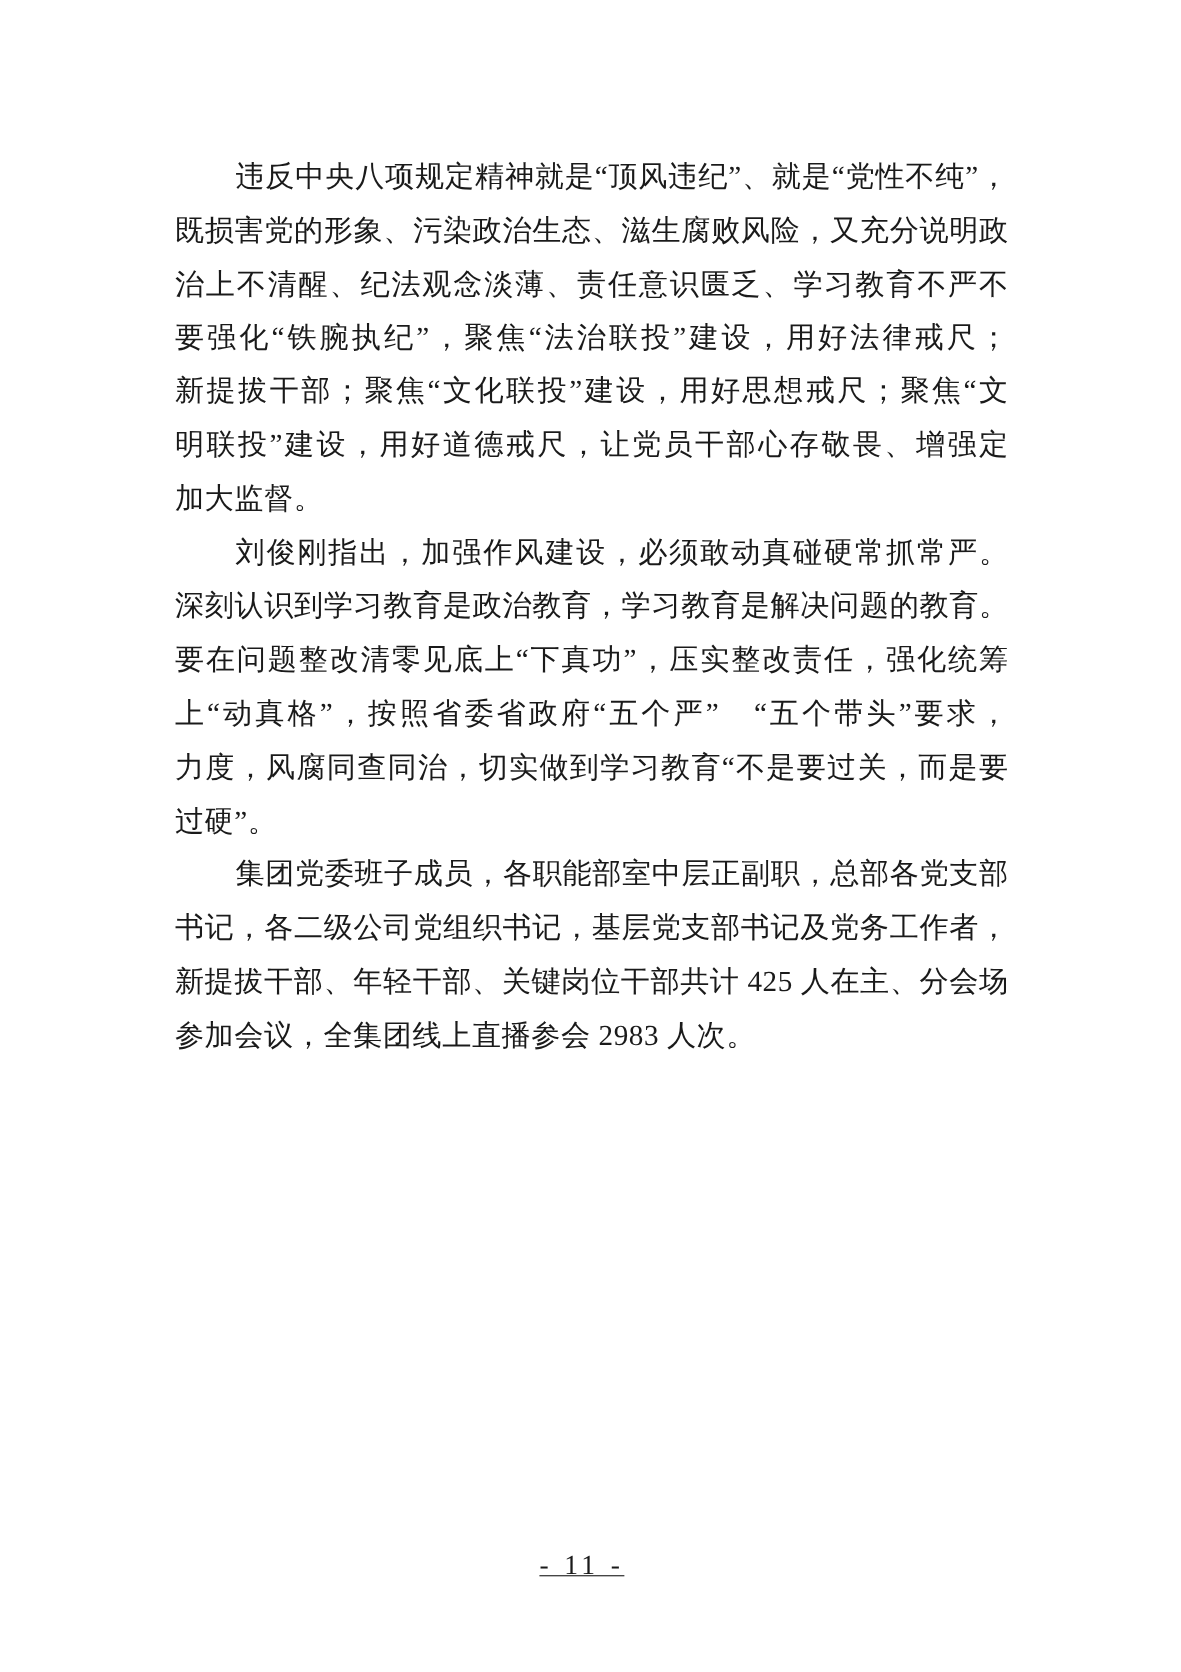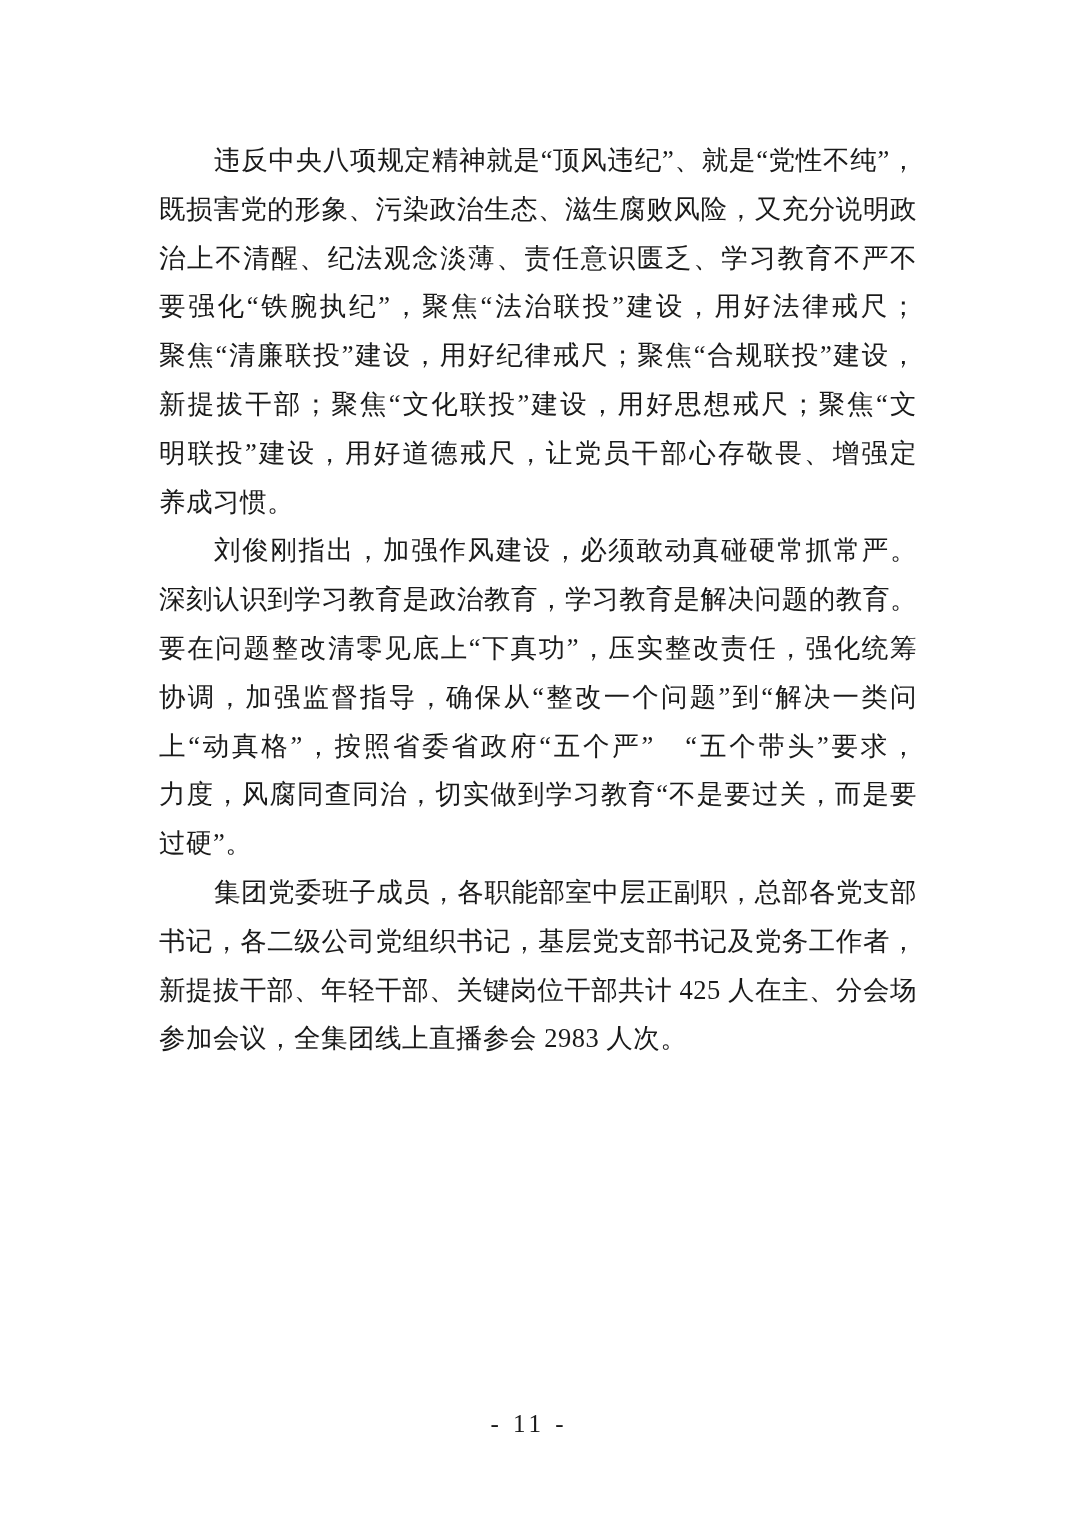--- a/index.html
+++ b/index.html
@@ -38,51 +38,50 @@
   }
   .line.indent {
     text-indent: 55px;
   }
   .page-footer {
     position: absolute;
     left: 0; right: 16px;
     top: 1404px;
     height: 40px;
     text-align: center;
+    text-decoration: underline;
   }
   .page-number {
     font-size: 25px;
     line-height: 40px;
     letter-spacing: 4px;
     color: #1a1a1a;
   }
 </style>
 </head>
 <body>
 
 <div class="page">
 
   <div class="text-block">
 
     <div class="para">
       <div class="line fill indent">违反中央八项规定精神就是“顶风违纪”、就是“党性不纯”，</div>
       <div class="line fill">既损害党的形象、污染政治生态、滋生腐败风险，又充分说明政</div>
       <div class="line fill">治上不清醒、纪法观念淡薄、责任意识匮乏、学习教育不严不实。</div>
       <div class="line fill">要强化“铁腕执纪”，聚焦“法治联投”建设，用好法律戒尺；</div>
-      <div class="line fill">聚焦“清廉联投”建设，用好纪律戒尺；聚焦“合规联投”建设，</div>
       <div class="line fill">新提拔干部；聚焦“文化联投”建设，用好思想戒尺；聚焦“文</div>
       <div class="line fill">明联投”建设，用好道德戒尺，让党员干部心存敬畏、增强定力、</div>
-      <div class="line">养成习惯。</div>
+      <div class="line">加大监督。</div>
     </div>
 
     <div class="para">
       <div class="line fill indent">刘俊刚指出，加强作风建设，必须敢动真碰硬常抓常严。</div>
       <div class="line fill">深刻认识到学习教育是政治教育，学习教育是解决问题的教育。</div>
       <div class="line fill">要在问题整改清零见底上“下真功”，压实整改责任，强化统筹</div>
-      <div class="line fill">协调，加强监督指导，确保从“整改一个问题”到“解决一类问</div>
       <div class="line fill">上“动真格”，按照省委省政府“五个严”　“五个带头”要求，</div>
       <div class="line fill">力度，风腐同查同治，切实做到学习教育“不是要过关，而是要</div>
       <div class="line">过硬”。</div>
     </div>
 
     <div class="para">
       <div class="line fill indent">集团党委班子成员，各职能部室中层正副职，总部各党支部</div>
       <div class="line fill">书记，各二级公司党组织书记，基层党支部书记及党务工作者，</div>
       <div class="line fill">新提拔干部、年轻干部、关键岗位干部共计 425 人在主、分会场</div>
       <div class="line">参加会议，全集团线上直播参会 2983 人次。</div>

